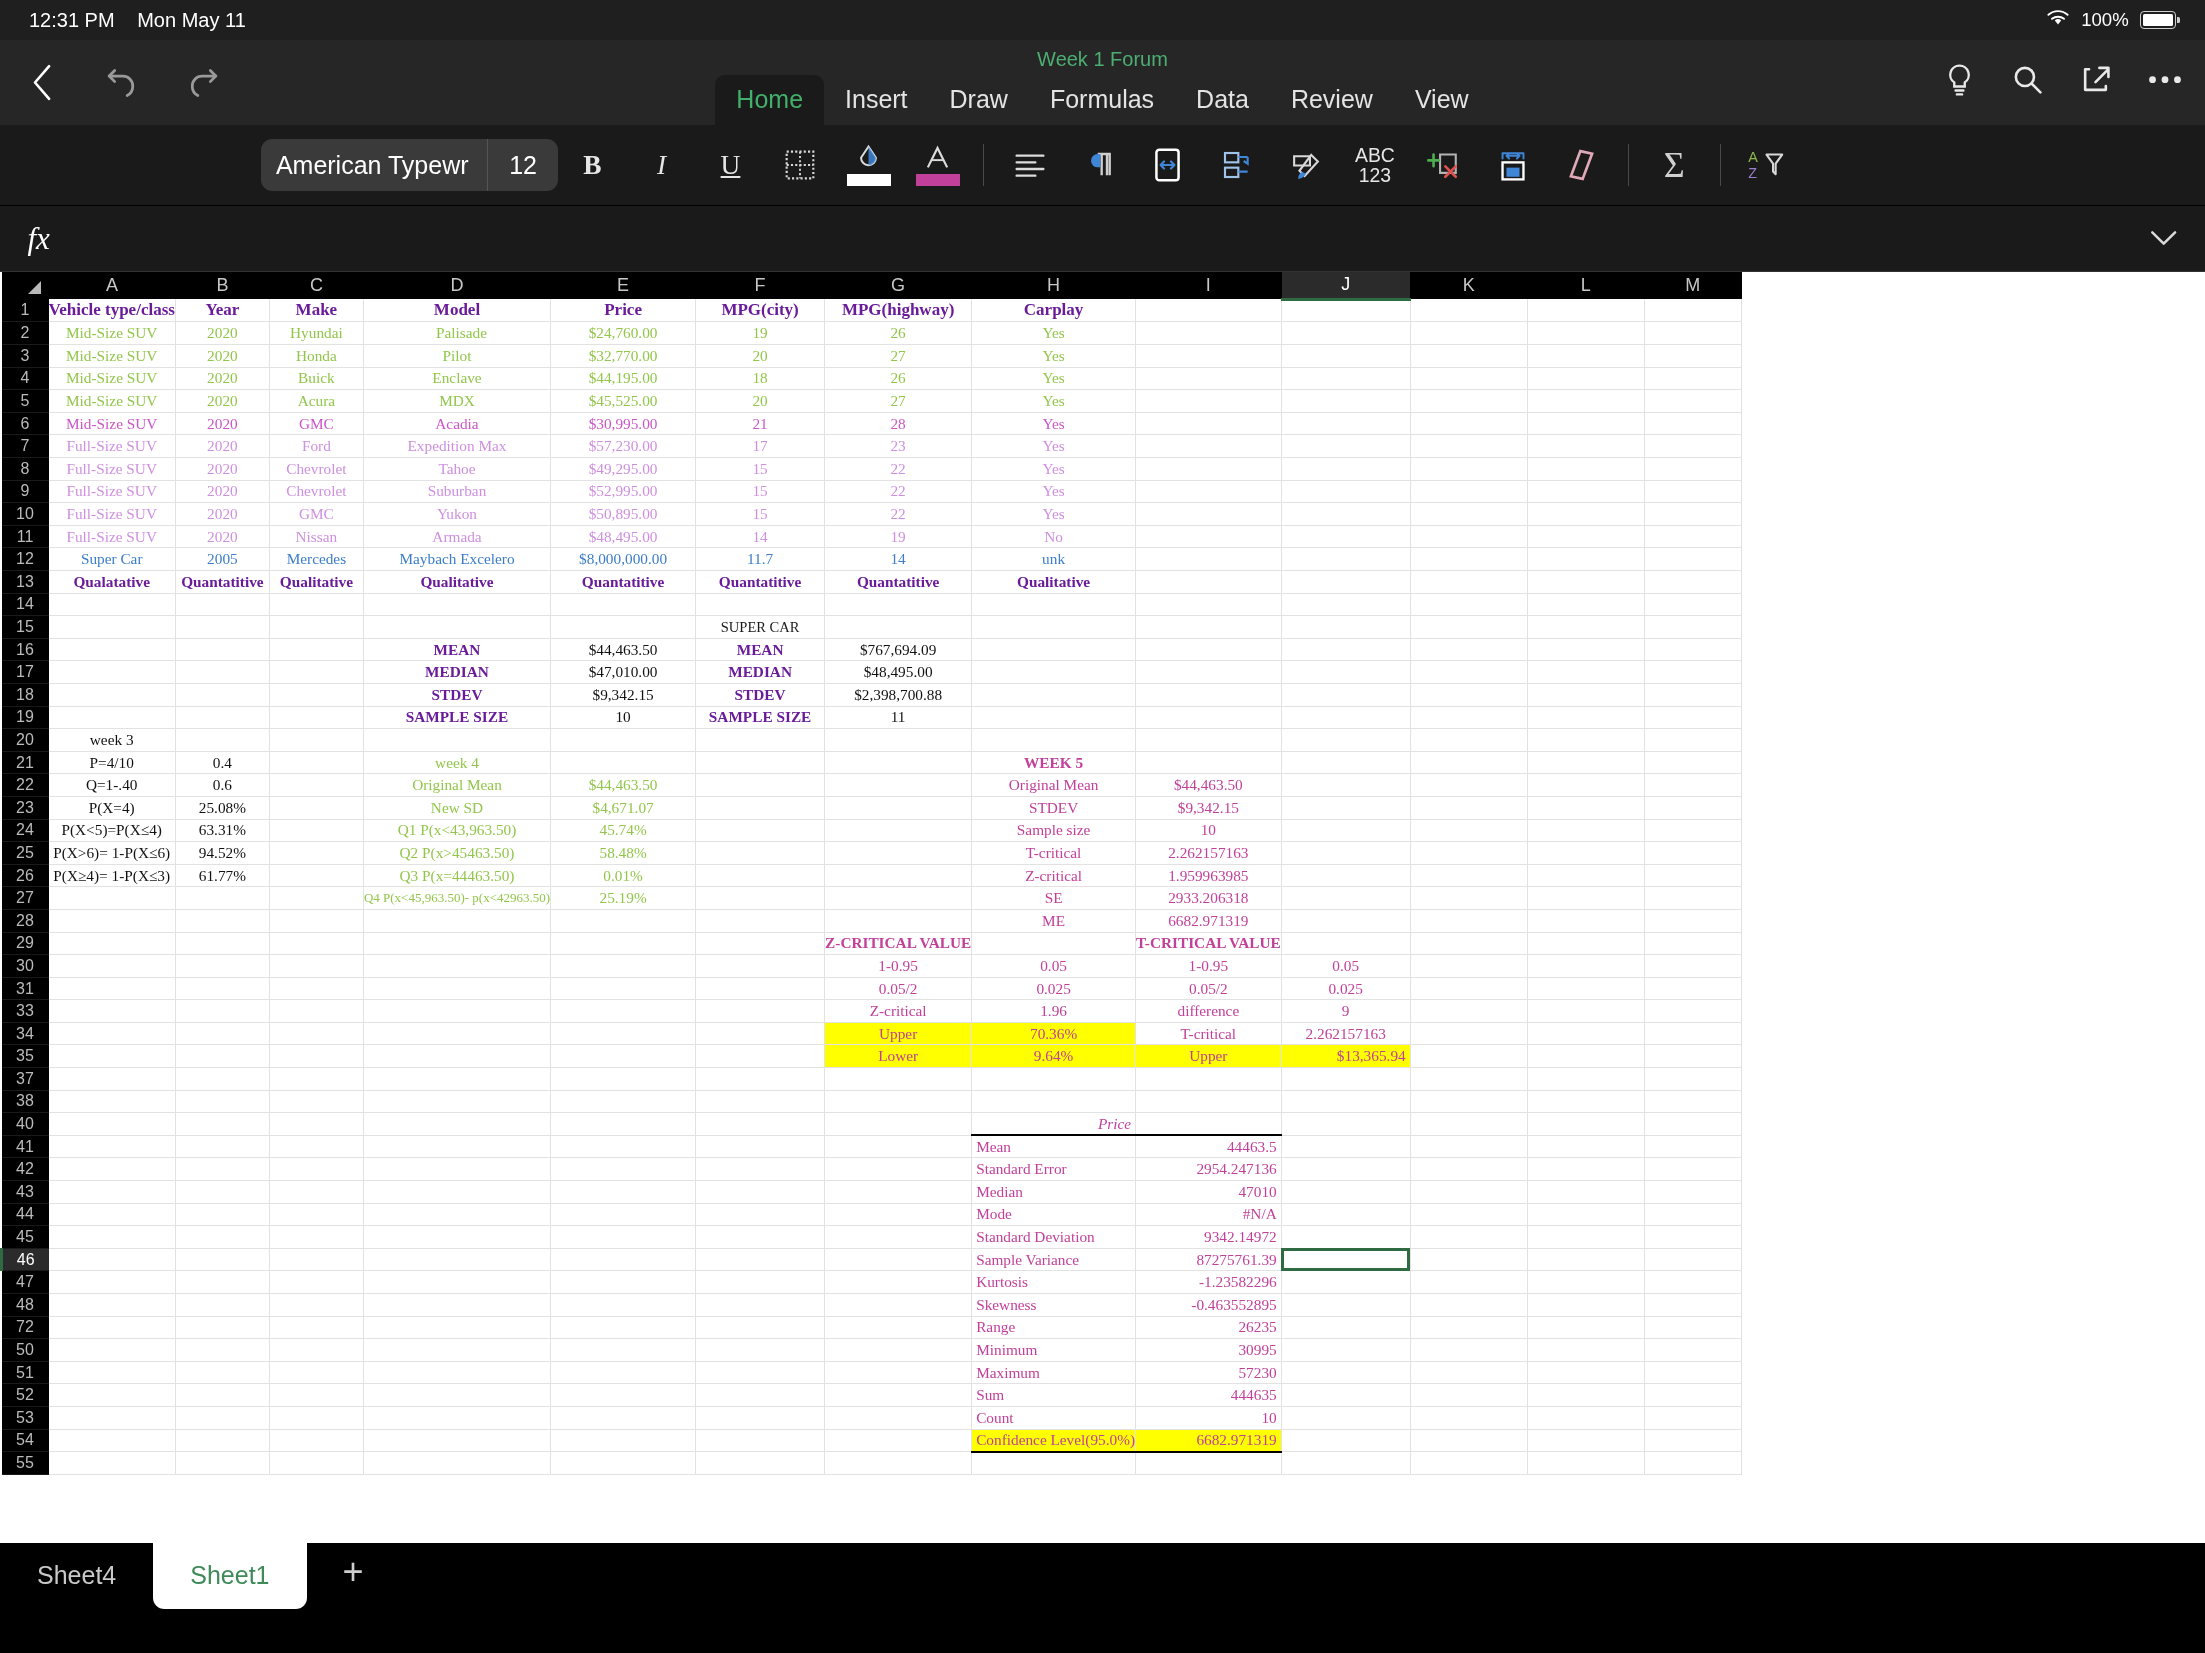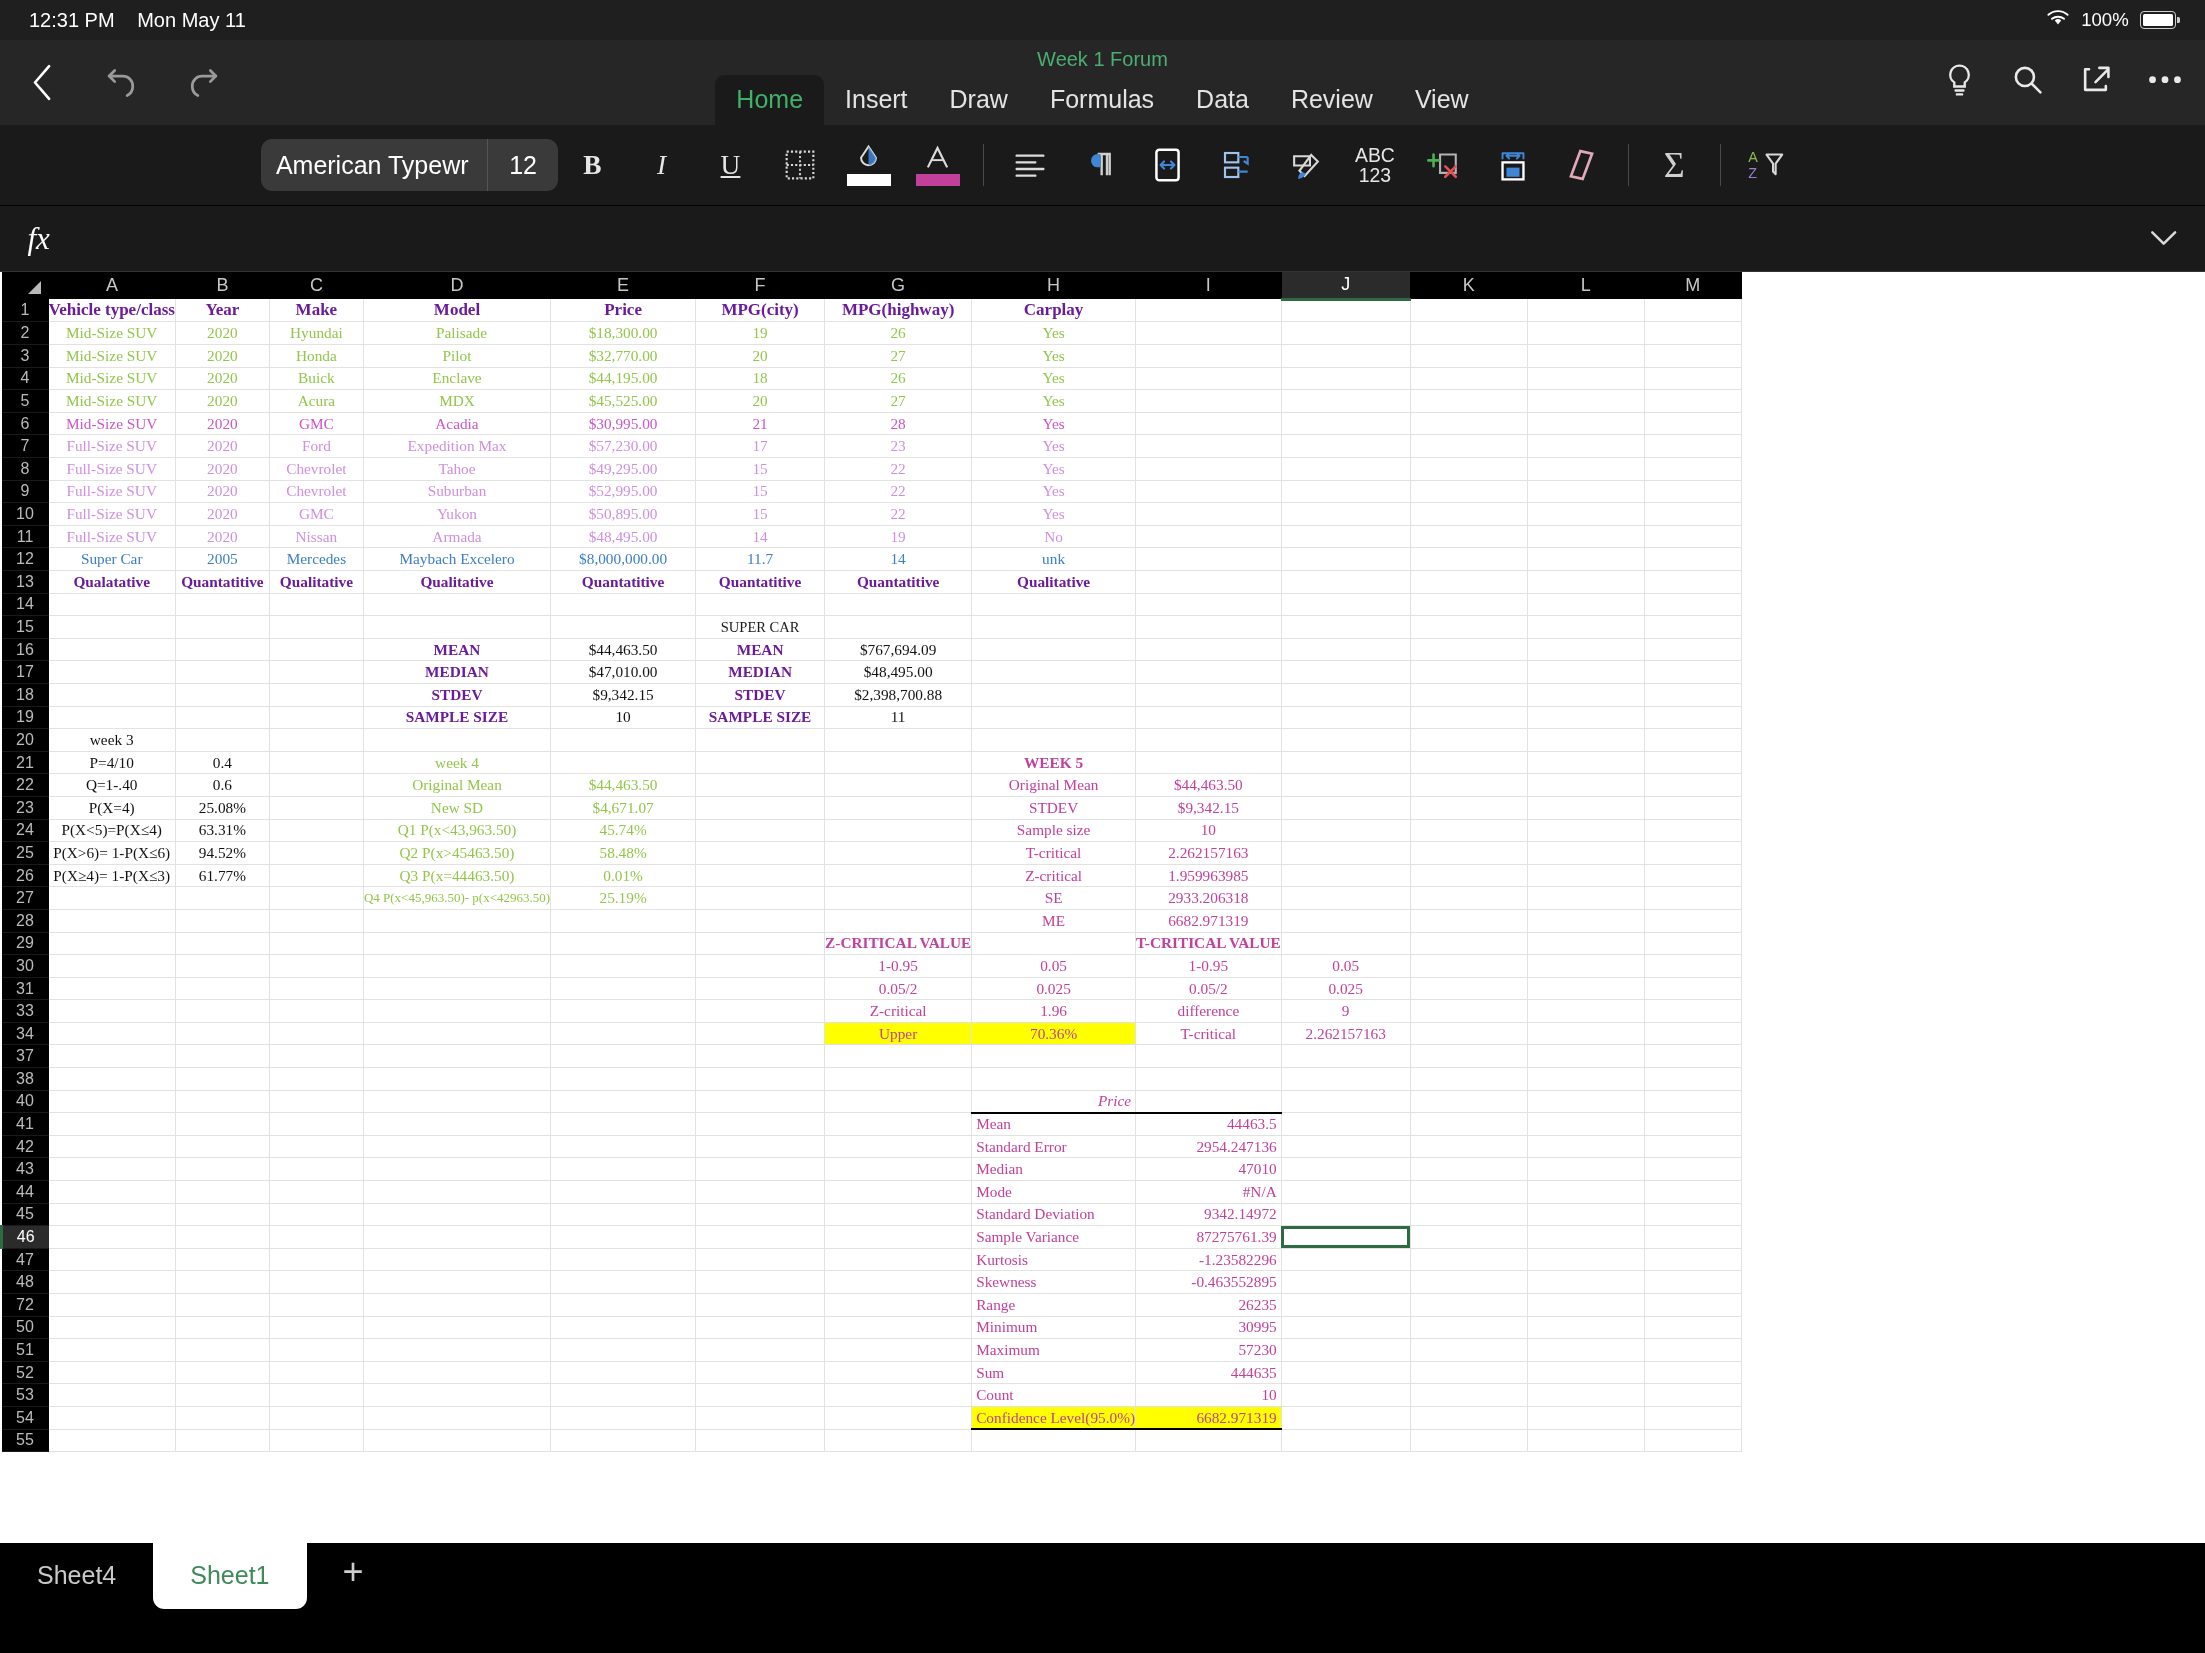--- a/index.html
+++ b/index.html
@@ -381,21 +381,21 @@
           <td class="cell" style=""></td>
           <td class="cell" style=""></td>
           <td class="cell" style=""></td>
         </tr>
         <tr>
           <td class="rowhead">2</td>
           <td class="cell" style="color:#92c64a;"><span>Mid-Size SUV</span></td>
           <td class="cell" style="color:#92c64a;"><span>2020</span></td>
           <td class="cell" style="color:#92c64a;"><span>Hyundai</span></td>
           <td class="cell" style="color:#92c64a;padding-left:9px;"><span>Palisade</span></td>
-          <td class="cell" style="color:#92c64a;"><span>$18,300.00</span></td>
+          <td class="cell" style="color:#92c64a;"><span>$24,760.00</span></td>
           <td class="cell" style="color:#92c64a;"><span>19</span></td>
           <td class="cell" style="color:#92c64a;"><span>26</span></td>
           <td class="cell" style="color:#92c64a;"><span>Yes</span></td>
           <td class="cell" style=""></td>
           <td class="cell" style=""></td>
           <td class="cell" style=""></td>
           <td class="cell" style=""></td>
           <td class="cell" style=""></td>
         </tr>
         <tr>
@@ -888,20 +888,36 @@
           <td class="cell" style=""></td>
           <td class="cell hl" style="color:#c2409a;"><span>Upper</span></td>
           <td class="cell hl" style="color:#c2409a;"><span>70.36%</span></td>
           <td class="cell" style="color:#c2409a;"><span>T-critical</span></td>
           <td class="cell" style="color:#c2409a;"><span>2.262157163</span></td>
           <td class="cell" style=""></td>
           <td class="cell" style=""></td>
           <td class="cell" style=""></td>
         </tr>
         <tr>
+          <td class="rowhead">35</td>
+          <td class="cell" style=""></td>
+          <td class="cell" style=""></td>
+          <td class="cell" style=""></td>
+          <td class="cell" style=""></td>
+          <td class="cell" style=""></td>
+          <td class="cell" style=""></td>
+          <td class="cell hl" style="color:#c2409a;"><span>Lower</span></td>
+          <td class="cell hl" style="color:#c2409a;"><span>9.64%</span></td>
+          <td class="cell hl" style="color:#c2409a;"><span>Upper</span></td>
+          <td class="cell r hl" style="color:#c2409a;"><span>$13,365.94</span></td>
+          <td class="cell" style=""></td>
+          <td class="cell" style=""></td>
+          <td class="cell" style=""></td>
+        </tr>
+        <tr>
           <td class="rowhead">37</td>
           <td class="cell" style=""></td>
           <td class="cell" style=""></td>
           <td class="cell" style=""></td>
           <td class="cell" style=""></td>
           <td class="cell" style=""></td>
           <td class="cell" style=""></td>
           <td class="cell" style=""></td>
           <td class="cell" style=""></td>
           <td class="cell" style=""></td>

